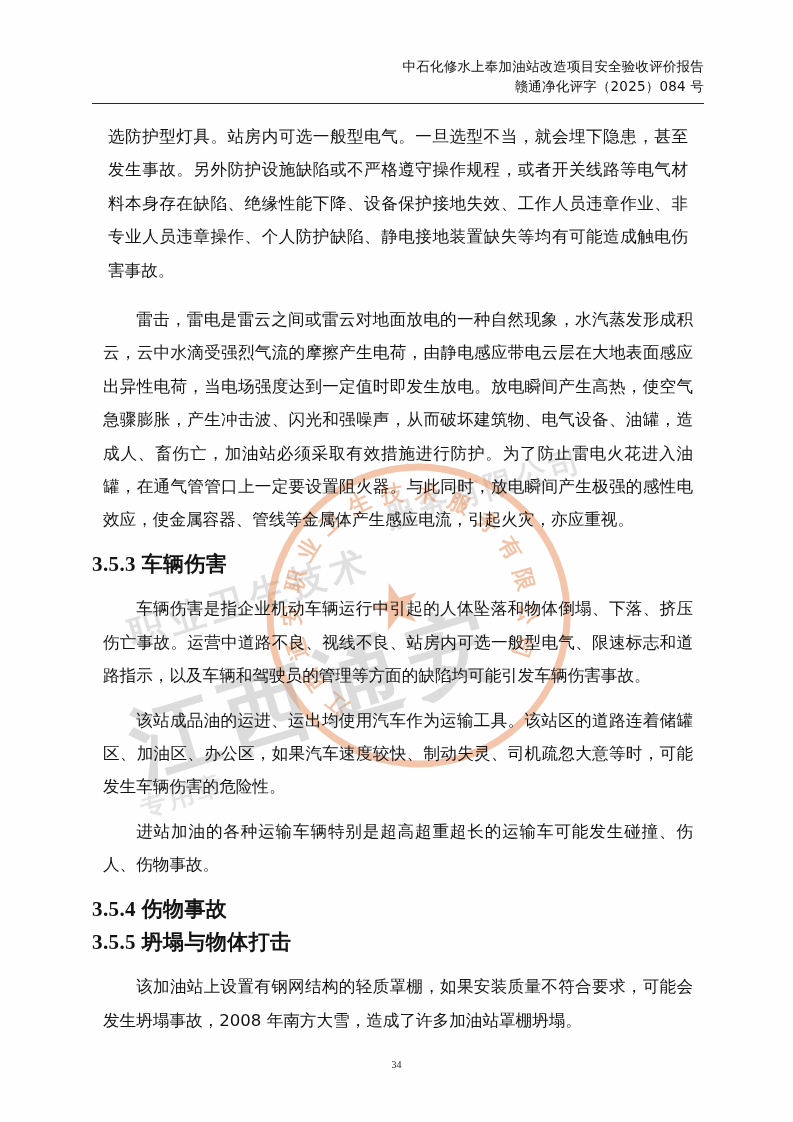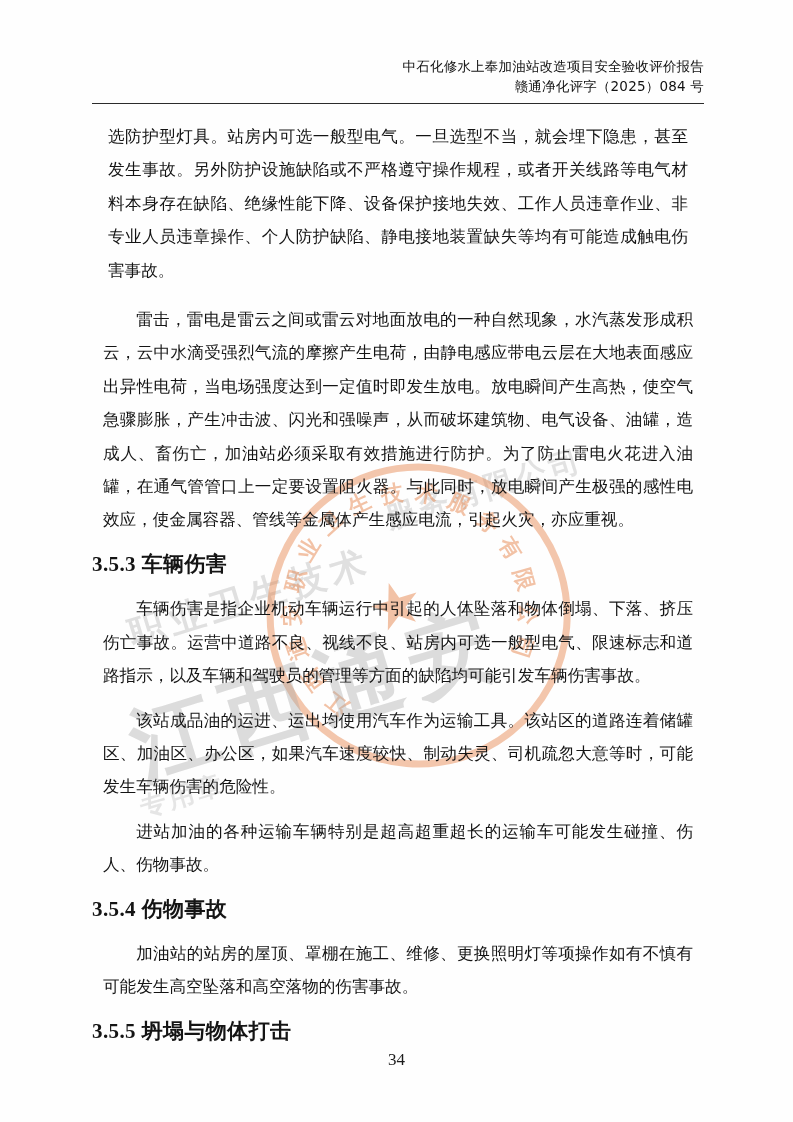--- a/index.html
+++ b/index.html
@@ -65,21 +65,21 @@
   }
   .num-latin {
     font-family: "Liberation Serif", "DejaVu Serif", serif;
   }
   .page-number {
     position: absolute;
     left: 0;
     right: 0;
     bottom: 52px;
     text-align: center;
-    font-size: 17px;
+    font-size: 10px;
     font-family: "Liberation Serif", "DejaVu Serif", serif;
     color: #1b1b1b;
   }
 
   
   .watermark {
     position: absolute;
     left: 0;
     top: 0;
     width: 793px;
@@ -211,20 +211,20 @@
     </div>
 
     <div class="body-text" id="body-text">
         <p class="cont">选防护型灯具。站房内可选一般型电气。一旦选型不当，就会埋下隐患，甚至发生事故。另外防护设施缺陷或不严格遵守操作规程，或者开关线路等电气材料本身存在缺陷、绝缘性能下降、设备保护接地失效、工作人员违章作业、非专业人员违章操作、个人防护缺陷、静电接地装置缺失等均有可能造成触电伤害事故。</p>
         <p class="para">雷击，雷电是雷云之间或雷云对地面放电的一种自然现象，水汽蒸发形成积云，云中水滴受强烈气流的摩擦产生电荷，由静电感应带电云层在大地表面感应出异性电荷，当电场强度达到一定值时即发生放电。放电瞬间产生高热，使空气急骤膨胀，产生冲击波、闪光和强噪声，从而破坏建筑物、电气设备、油罐，造成人、畜伤亡，加油站必须采取有效措施进行防护。为了防止雷电火花进入油罐，在通气管管口上一定要设置阻火器。与此同时，放电瞬间产生极强的感性电效应，使金属容器、管线等金属体产生感应电流，引起火灾，亦应重视。</p>
         <h3 class="heading"><span class="num-latin">3.5.3 </span><span>车辆伤害</span></h3>
         <p class="para">车辆伤害是指企业机动车辆运行中引起的人体坠落和物体倒塌、下落、挤压伤亡事故。运营中道路不良、视线不良、站房内可选一般型电气、限速标志和道路指示，以及车辆和驾驶员的管理等方面的缺陷均可能引发车辆伤害事故。</p>
         <p class="para">该站成品油的运进、运出均使用汽车作为运输工具。该站区的道路连着储罐区、加油区、办公区，如果汽车速度较快、制动失灵、司机疏忽大意等时，可能发生车辆伤害的危险性。</p>
         <p class="para">进站加油的各种运输车辆特别是超高超重超长的运输车可能发生碰撞、伤人、伤物事故。</p>
         <h3 class="heading"><span class="num-latin">3.5.4 </span><span>伤物事故</span></h3>
-        <p class="para">加油站的站房的屋顶、罩棚在施工、维修、更换照明灯等项操作如有不慎有可能发生高空坠落和高空落物的伤害事故。</p>
         <h3 class="heading"><span class="num-latin">3.5.5 </span><span>坍塌与物体打击</span></h3>
+        <p class="para">该加油站上设置有钢网结构的轻质罩棚，如果安装质量不符合要求，可能会发生坍塌事故，2008 年南方大雪，造成了许多加油站罩棚坍塌。</p>
       </div>
 
   </div>
 
   <div class="page-number">34</div>
 </div>
 
 </body></html>

